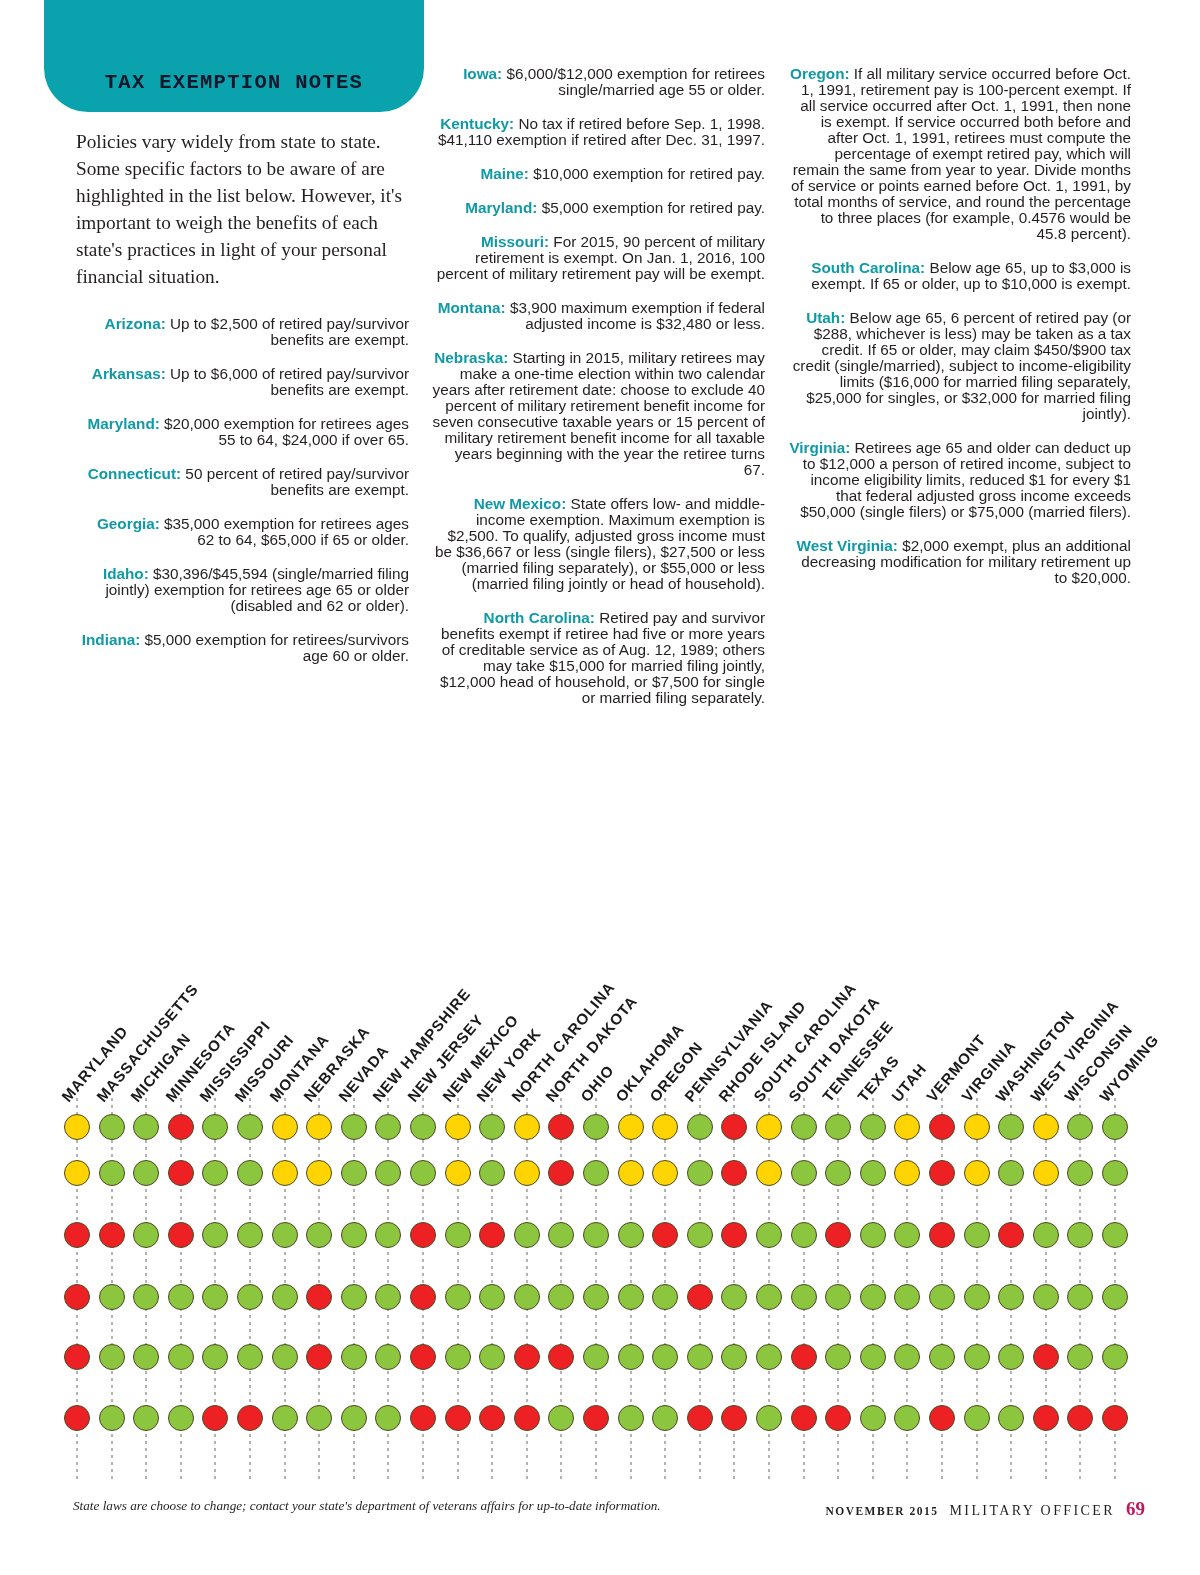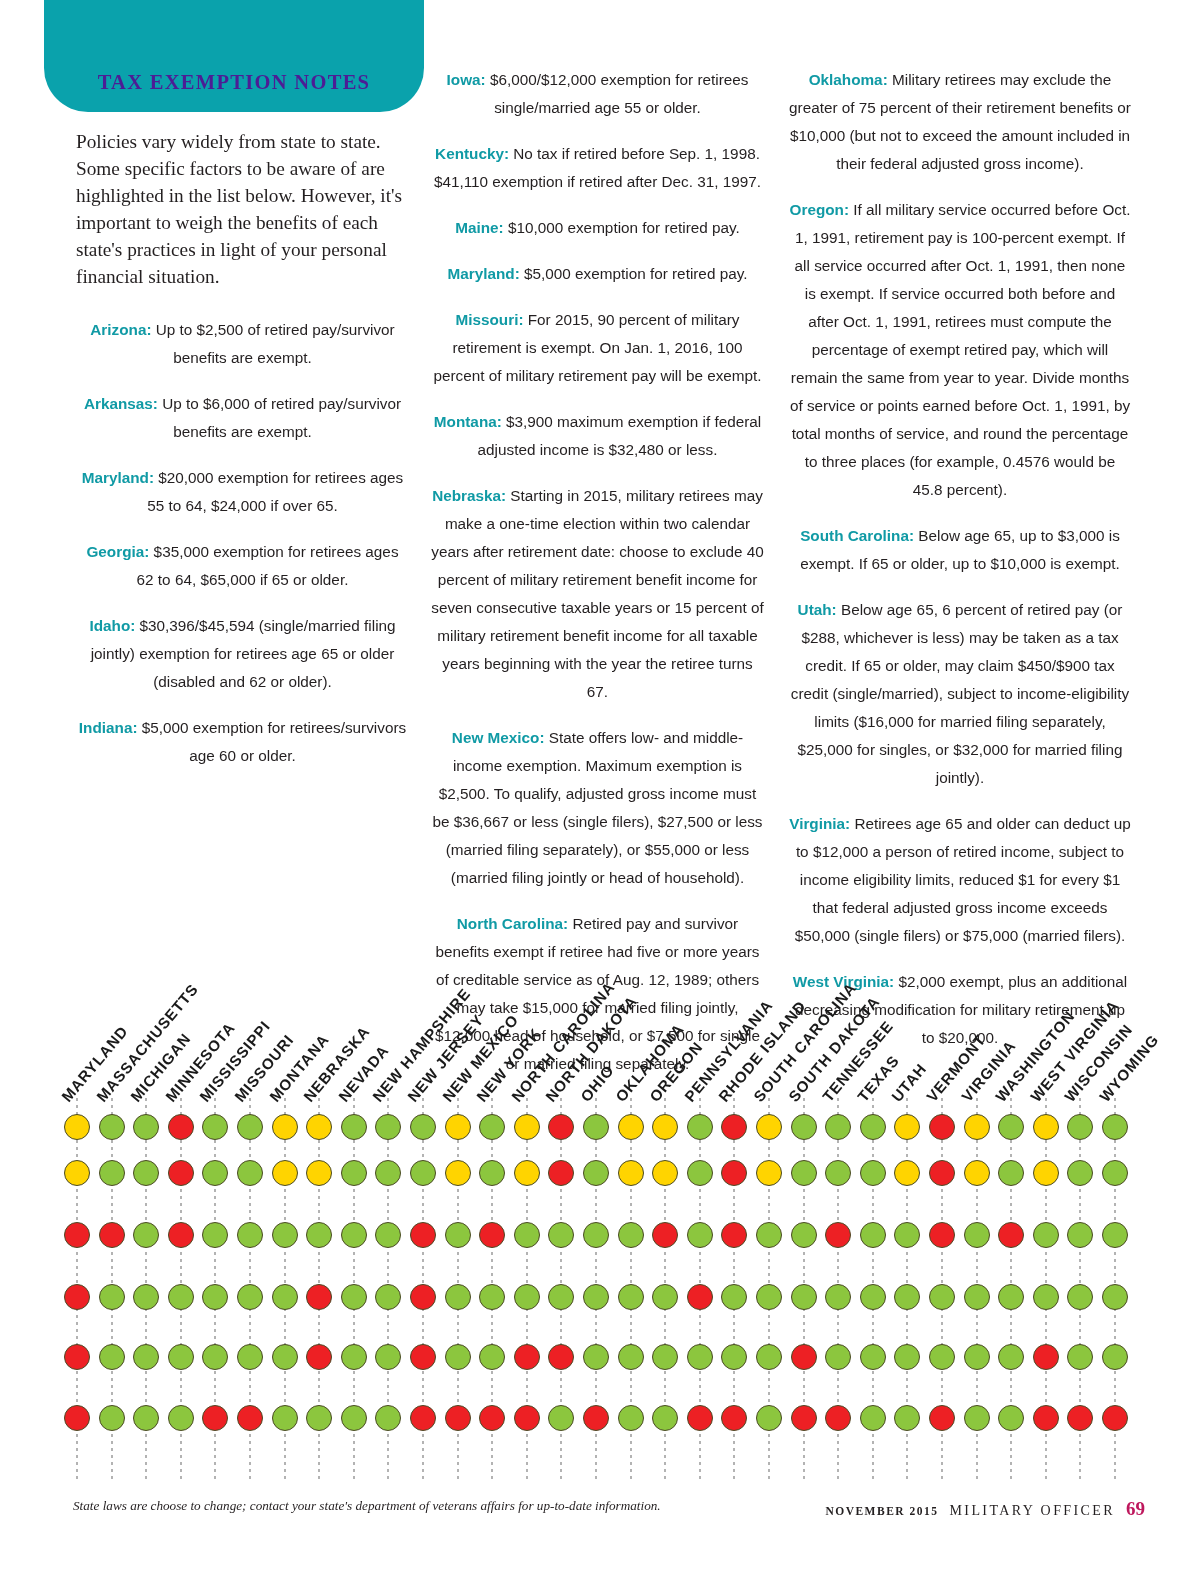--- a/index.html
+++ b/index.html
@@ -22,25 +22,25 @@
     height: 112px;
     background: #0aa2ac;
     border-bottom-left-radius: 44px;
     border-bottom-right-radius: 44px;
     display: flex;
     align-items: flex-end;
     justify-content: center;
     padding-bottom: 18px;
   }
   .banner-title {
-    color: #4c1d95;
+    color: #0f172a;
     font-size: 20.5px;
     font-weight: bold;
     letter-spacing: 1.3px;
-    font-family: Liberation Serif, serif;
+    font-family: Liberation Mono, monospace;
   }
 
   
   .columns {
     position: absolute;
     left: 0;
     top: 0;
     width: 1200px;
     height: 890px;
   }
@@ -55,24 +55,24 @@
   .intro {
     font-family: "Liberation Serif", serif;
     font-size: 19.3px;
     line-height: 27px;
     color: #231f20;
     margin: 0 0 26px 0;
   }
 
   .entry {
     font-size: 15.3px;
-    line-height: 28px;
+    line-height: 16px;
     color: #231f20;
     margin: 0 0 18px 0;
-    text-align: center;
+    text-align: right;
   }
   .entry .st {
     color: #109aa5;
     font-weight: bold;
   }
 
   
   .chart {
     position: absolute;
     left: 0;
@@ -176,20 +176,21 @@
 </div>
 
 <div class="columns">
 
   <div class="col col-1">
     <p class="intro">Policies vary widely from state to state. Some specific factors to be aware of are highlighted in the list below. However, it's important to weigh the benefits of each state's practices in light of your personal financial situation.</p>
     <div>
         <p class="entry"><span class="st">Arizona:</span><span> Up to $2,500 of retired pay/survivor benefits are exempt.</span></p>
         <p class="entry"><span class="st">Arkansas:</span><span> Up to $6,000 of retired pay/survivor benefits are exempt.</span></p>
         <p class="entry"><span class="st">Maryland:</span><span> $20,000 exemption for retirees ages 55 to 64, $24,000 if over 65.</span></p>
+        <p class="entry"><span class="st">Connecticut:</span><span> 50 percent of retired pay/survivor benefits are exempt.</span></p>
         <p class="entry"><span class="st">Georgia:</span><span> $35,000 exemption for retirees ages 62 to 64, $65,000 if 65 or older.</span></p>
         <p class="entry"><span class="st">Idaho:</span><span> $30,396/$45,594 (single/married filing jointly) exemption for retirees age 65 or older (disabled and 62 or older).</span></p>
         <p class="entry"><span class="st">Indiana:</span><span> $5,000 exemption for retirees/survivors age 60 or older.</span></p>
       </div>
   </div>
 
   <div class="col col-2">
     <div>
         <p class="entry"><span class="st">Iowa:</span><span> $6,000/$12,000 exemption for retirees single/married age 55 or older.</span></p>
         <p class="entry"><span class="st">Kentucky:</span><span> No tax if retired before Sep. 1, 1998. $41,110 exemption if retired after Dec. 31, 1997.</span></p>
@@ -198,21 +199,20 @@
         <p class="entry"><span class="st">Missouri:</span><span> For 2015, 90 percent of military retirement is exempt. On Jan. 1, 2016, 100 percent of military retirement pay will be exempt.</span></p>
         <p class="entry"><span class="st">Montana:</span><span> $3,900 maximum exemption if federal adjusted income is $32,480 or less.</span></p>
         <p class="entry"><span class="st">Nebraska:</span><span> Starting in 2015, military retirees may make a one-time election within two calendar years after retirement date: choose to exclude 40 percent of military retirement benefit income for seven consecutive taxable years or 15 percent of military retirement benefit income for all taxable years beginning with the year the retiree turns 67.</span></p>
         <p class="entry"><span class="st">New Mexico:</span><span> State offers low- and middle-income exemption. Maximum exemption is $2,500. To qualify, adjusted gross income must be $36,667 or less (single filers), $27,500 or less (married filing separately), or $55,000 or less (married filing jointly or head of household).</span></p>
         <p class="entry"><span class="st">North Carolina:</span><span> Retired pay and survivor benefits exempt if retiree had five or more years of creditable service as of Aug. 12, 1989; others may take $15,000 for married filing jointly, $12,000 head of household, or $7,500 for single or married filing separately.</span></p>
       </div>
   </div>
 
   <div class="col col-3">
     <div>
-        <p class="entry"><span class="st">Oklahoma:</span><span> Military retirees may exclude the greater of 75 percent of their retirement benefits or $10,000 (but not to exceed the amount included in their federal adjusted gross income).</span></p>
         <p class="entry"><span class="st">Oregon:</span><span> If all military service occurred before Oct. 1, 1991, retirement pay is 100-percent exempt. If all service occurred after Oct. 1, 1991, then none is exempt. If service occurred both before and after Oct. 1, 1991, retirees must compute the percentage of exempt retired pay, which will remain the same from year to year. Divide months of service or points earned before Oct. 1, 1991, by total months of service, and round the percentage to three places (for example, 0.4576 would be 45.8 percent).</span></p>
         <p class="entry"><span class="st">South Carolina:</span><span> Below age 65, up to $3,000 is exempt. If 65 or older, up to $10,000 is exempt.</span></p>
         <p class="entry"><span class="st">Utah:</span><span> Below age 65, 6 percent of retired pay (or $288, whichever is less) may be taken as a tax credit. If 65 or older, may claim $450/$900 tax credit (single/married), subject to income-eligibility limits ($16,000 for married filing separately, $25,000 for singles, or $32,000 for married filing jointly).</span></p>
         <p class="entry"><span class="st">Virginia:</span><span> Retirees age 65 and older can deduct up to $12,000 a person of retired income, subject to income eligibility limits, reduced $1 for every $1 that federal adjusted gross income exceeds $50,000 (single filers) or $75,000 (married filers).</span></p>
         <p class="entry"><span class="st">West Virginia:</span><span> $2,000 exempt, plus an additional decreasing modification for military retirement up to $20,000.</span></p>
       </div>
   </div>
 
 </div>
 

